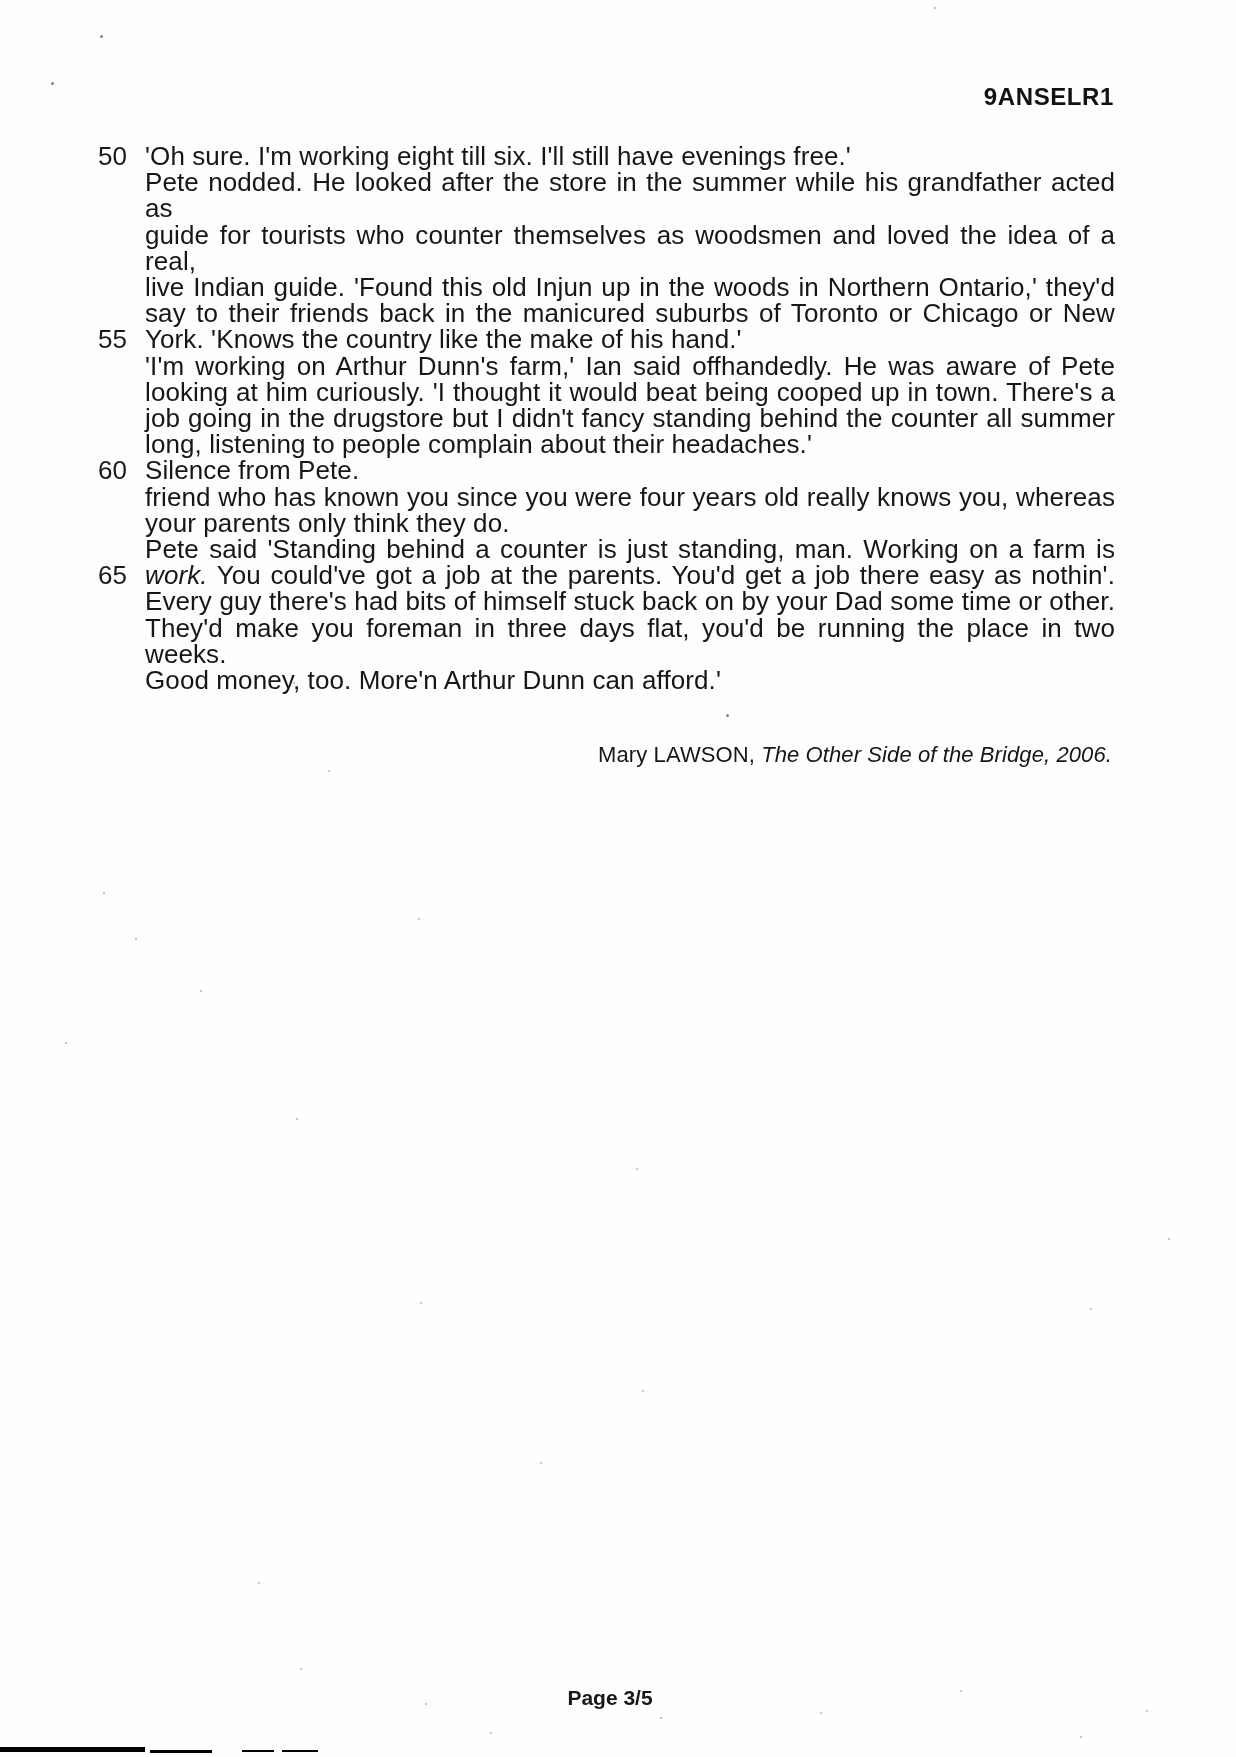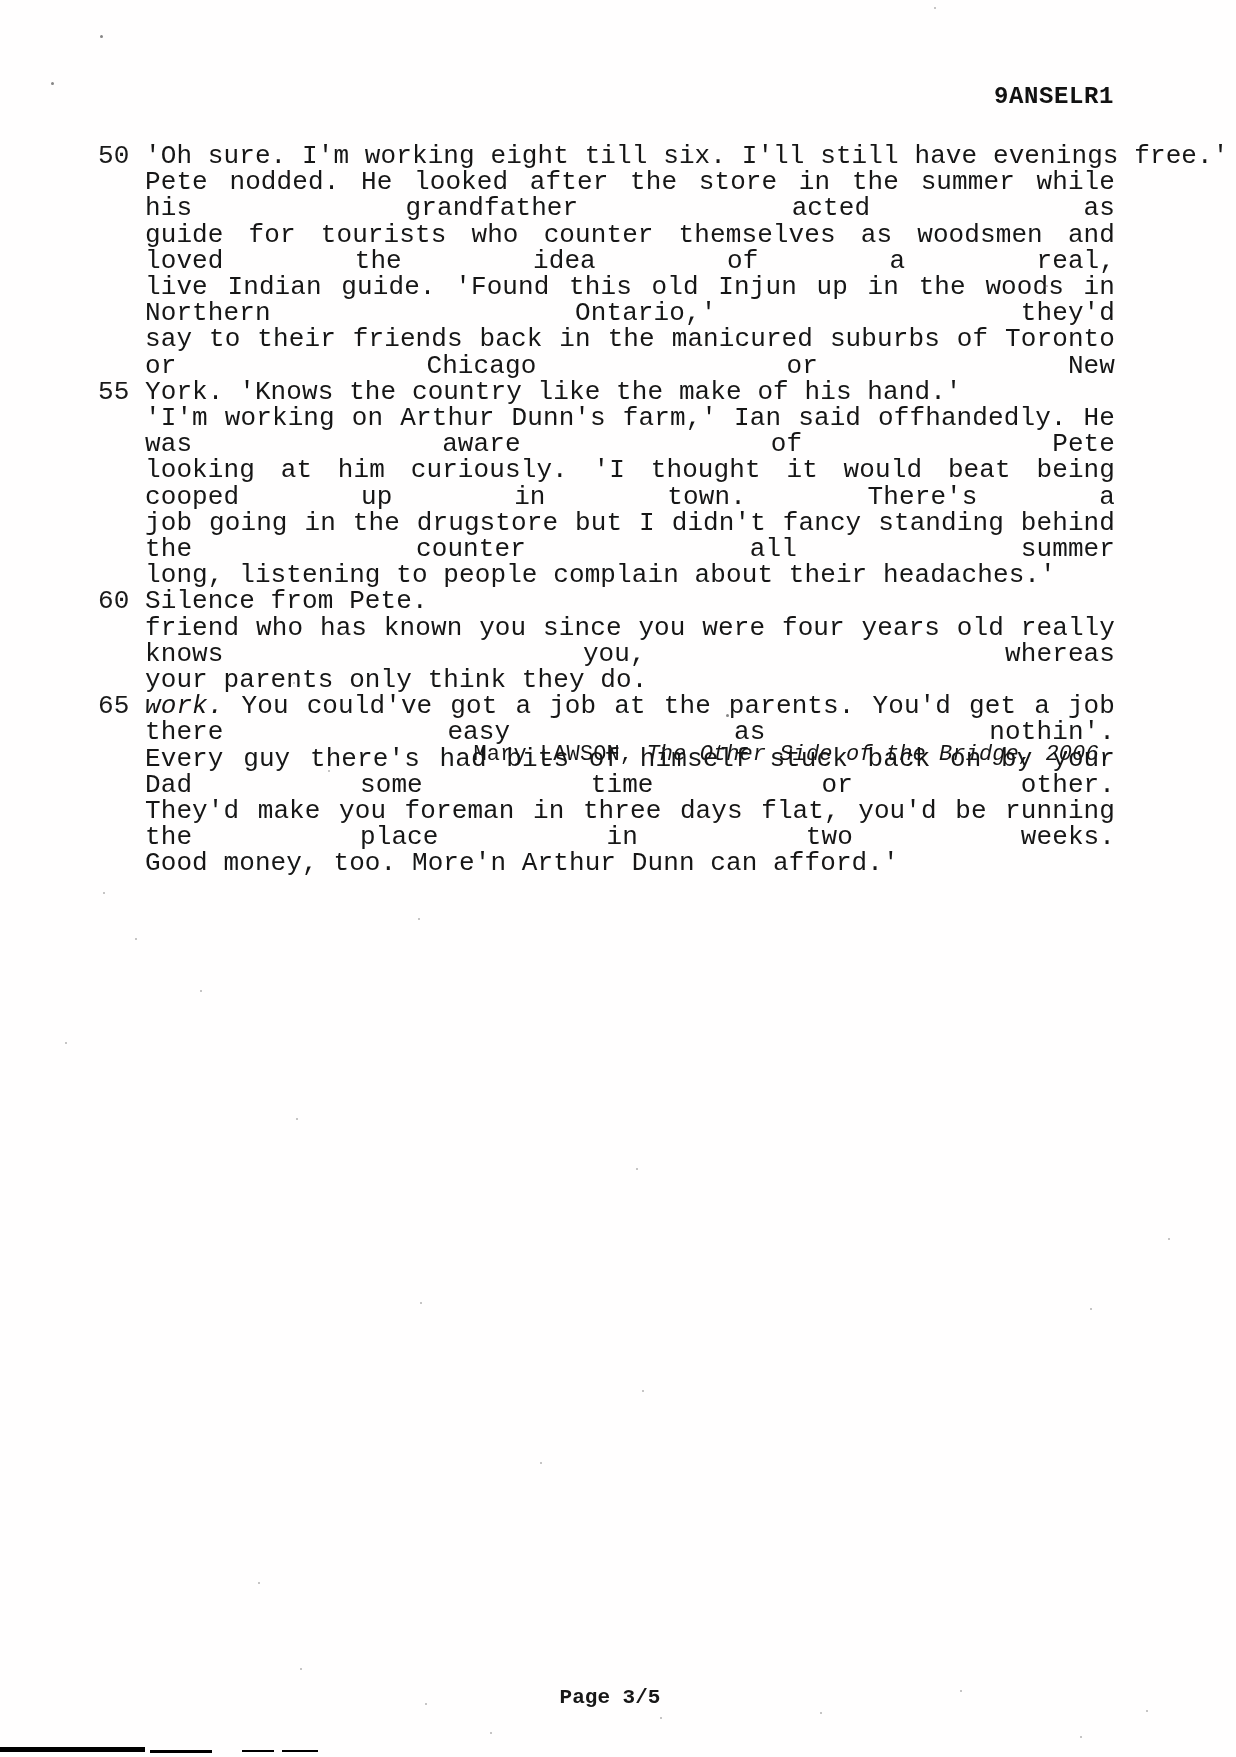--- a/index.html
+++ b/index.html
@@ -2,21 +2,21 @@
 <html><head>
 <meta charset="utf-8">
 <style>
   html, body { margin: 0; padding: 0; background: #ffffff; }
   .page {
     position: relative;
     width: 1236px;
     height: 1757px;
     background: #fffefe;
     overflow: hidden;
-    font-family: Liberation Mono, monospace;
+    font-family: Liberation Sans, sans-serif;
     color: #161616;
   }
   .header-code {
     position: absolute;
     top: 83px;
     right: 122px;
     font-size: 24px;
     font-weight: bold;
     letter-spacing: 0.6px;
     color: #121212;
@@ -129,20 +129,24 @@
         <span class="line-num">60</span>
         <span class="line-text"><span>Silence from Pete.</span></span>
       </div>
       <div class="line-row">
         <span class="line-num"></span>
         <span class="line-text just"><span>friend who has known you since you were four years old really knows you, whereas</span></span>
       </div>
       <div class="line-row">
         <span class="line-num"></span>
         <span class="line-text"><span>your parents only think they do.</span></span>
+      </div>
+      <div class="line-row">
+        <span class="line-num"></span>
+        <span class="line-text just"><span>Pete said 'Standing behind a counter is just standing, man. Working on a farm is</span></span>
       </div>
       <div class="line-row">
         <span class="line-num">65</span>
         <span class="line-text just"><em>work.</em><span> You could've got a job at the parents. You'd get a job there easy as nothin'.</span></span>
       </div>
       <div class="line-row">
         <span class="line-num"></span>
         <span class="line-text just"><span>Every guy there's had bits of himself stuck back on by your Dad some time or other.</span></span>
       </div>
       <div class="line-row">

